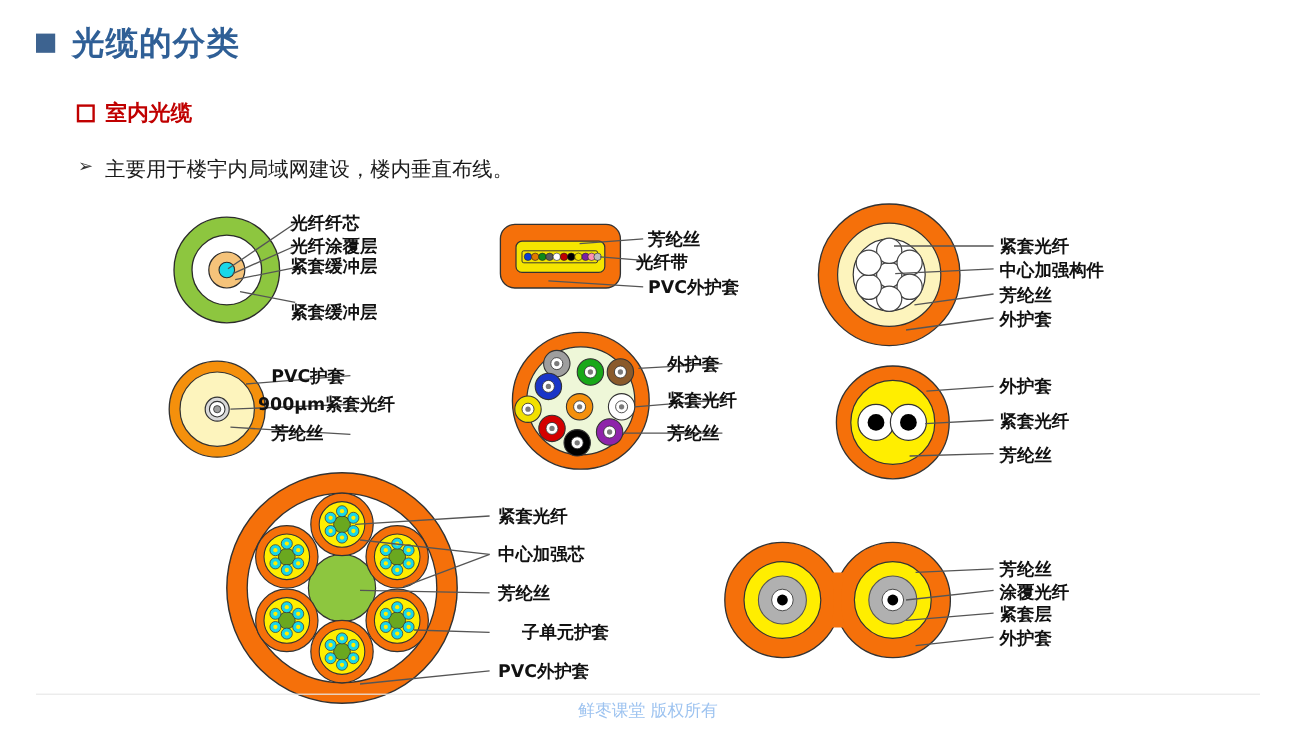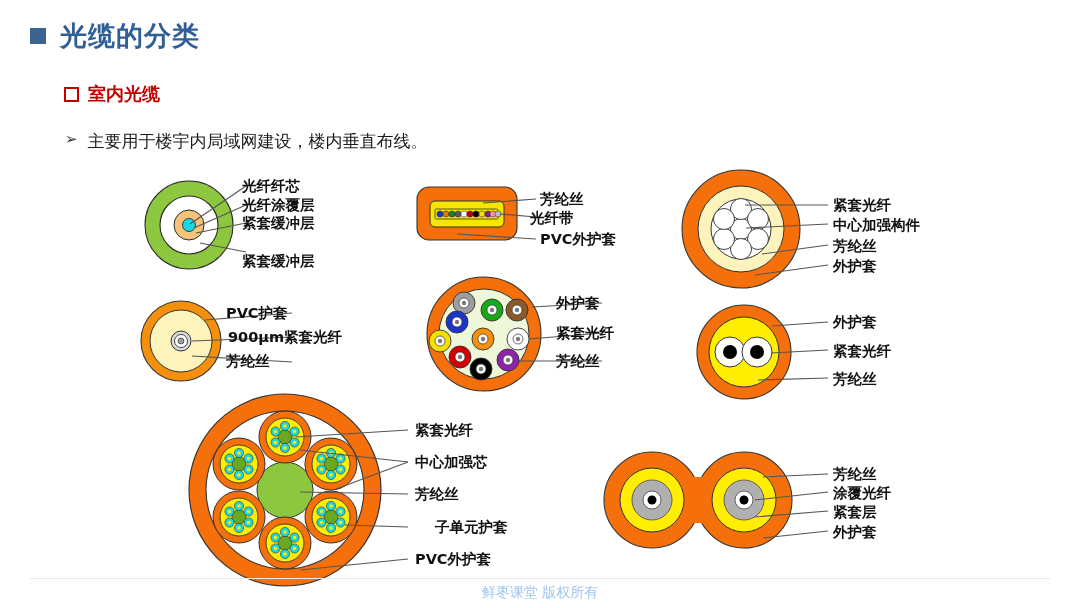--- a/index.html
+++ b/index.html
@@ -84,21 +84,21 @@
       <circle cx="181" cy="341" r="31" fill="#fdf4bd" stroke="#333" stroke-width="1"></circle>
       <circle cx="181" cy="341" r="10" fill="#d9d9d9" stroke="#333" stroke-width="1"></circle>
       <circle cx="181" cy="341" r="6.5" fill="#ffffff" stroke="#333" stroke-width="0.9"></circle>
       <circle cx="181" cy="341" r="3" fill="#9e9e9e" stroke="#333" stroke-width="0.7"></circle>
       <path class="ldr" d="M205 320 L292 313"></path>
       <path class="ldr" d="M192 341 L292 337"></path>
       <path class="ldr" d="M192 356 L292 362"></path>
     </g>
   </svg>
   <div class="lbl" style="left:226px;top:304px;">PVC护套</div>
-  <div class="lbl" style="left:228px;top:328px;">900μm紧套光纤</div>
+  <div class="lbl" style="left:215px;top:328px;">900μm紧套光纤</div>
   <div class="lbl" style="left:226px;top:352px;">芳纶丝</div>
 
   <svg width="1080" height="608">
     <g>
       <rect x="417" y="187" width="100" height="53" rx="12" ry="12" fill="#f5700a" stroke="#333" stroke-width="1.1"></rect>
       <rect x="430" y="201" width="74" height="26" rx="5" ry="5" fill="#f5e500" stroke="#333" stroke-width="1"></rect>
       <rect x="435" y="209" width="63" height="10" rx="1.5" fill="#f5e500" stroke="#333" stroke-width="0.8"></rect>
       <circle cx="440" cy="214" r="3.1" fill="#0b3fd4" stroke="#222" stroke-width="0.5"></circle>
       <circle cx="446" cy="214" r="3.1" fill="#e07a00" stroke="#222" stroke-width="0.5"></circle>
       <circle cx="452" cy="214" r="3.1" fill="#0d8a18" stroke="#222" stroke-width="0.5"></circle>

